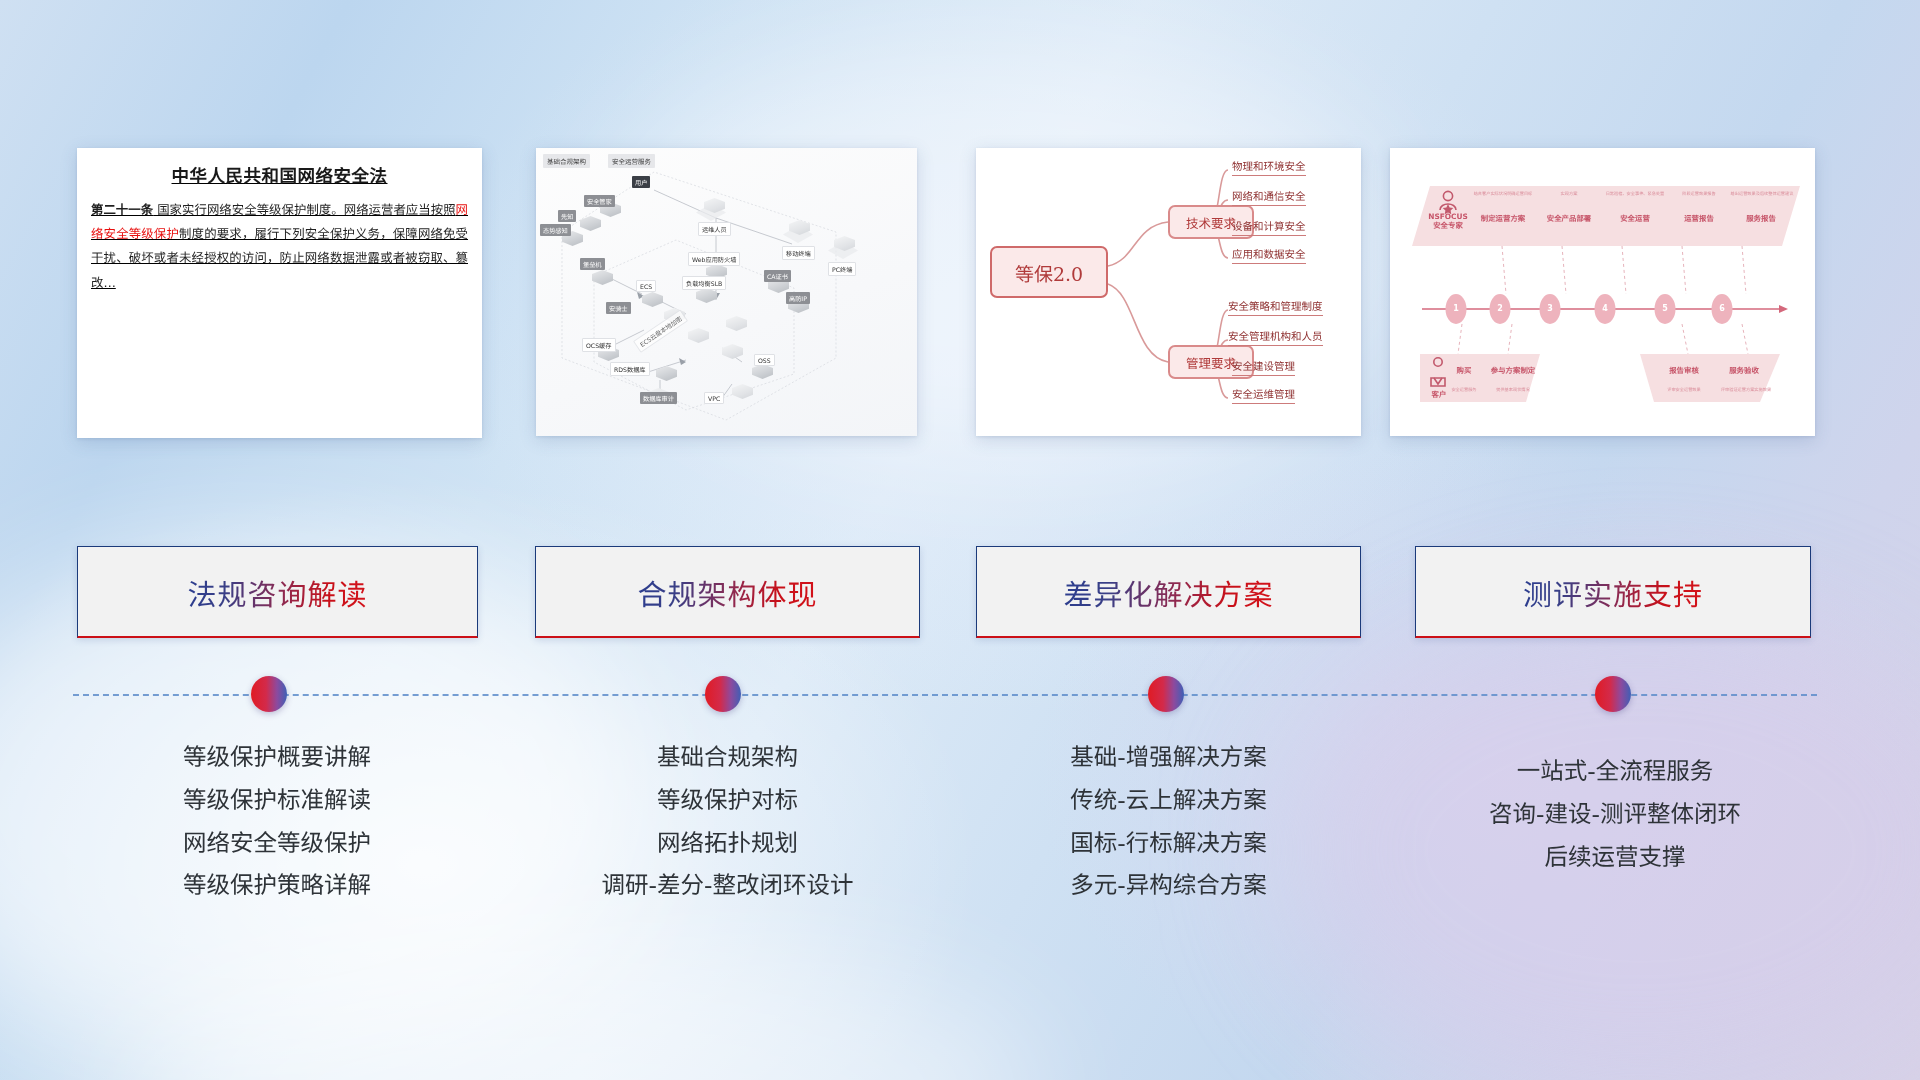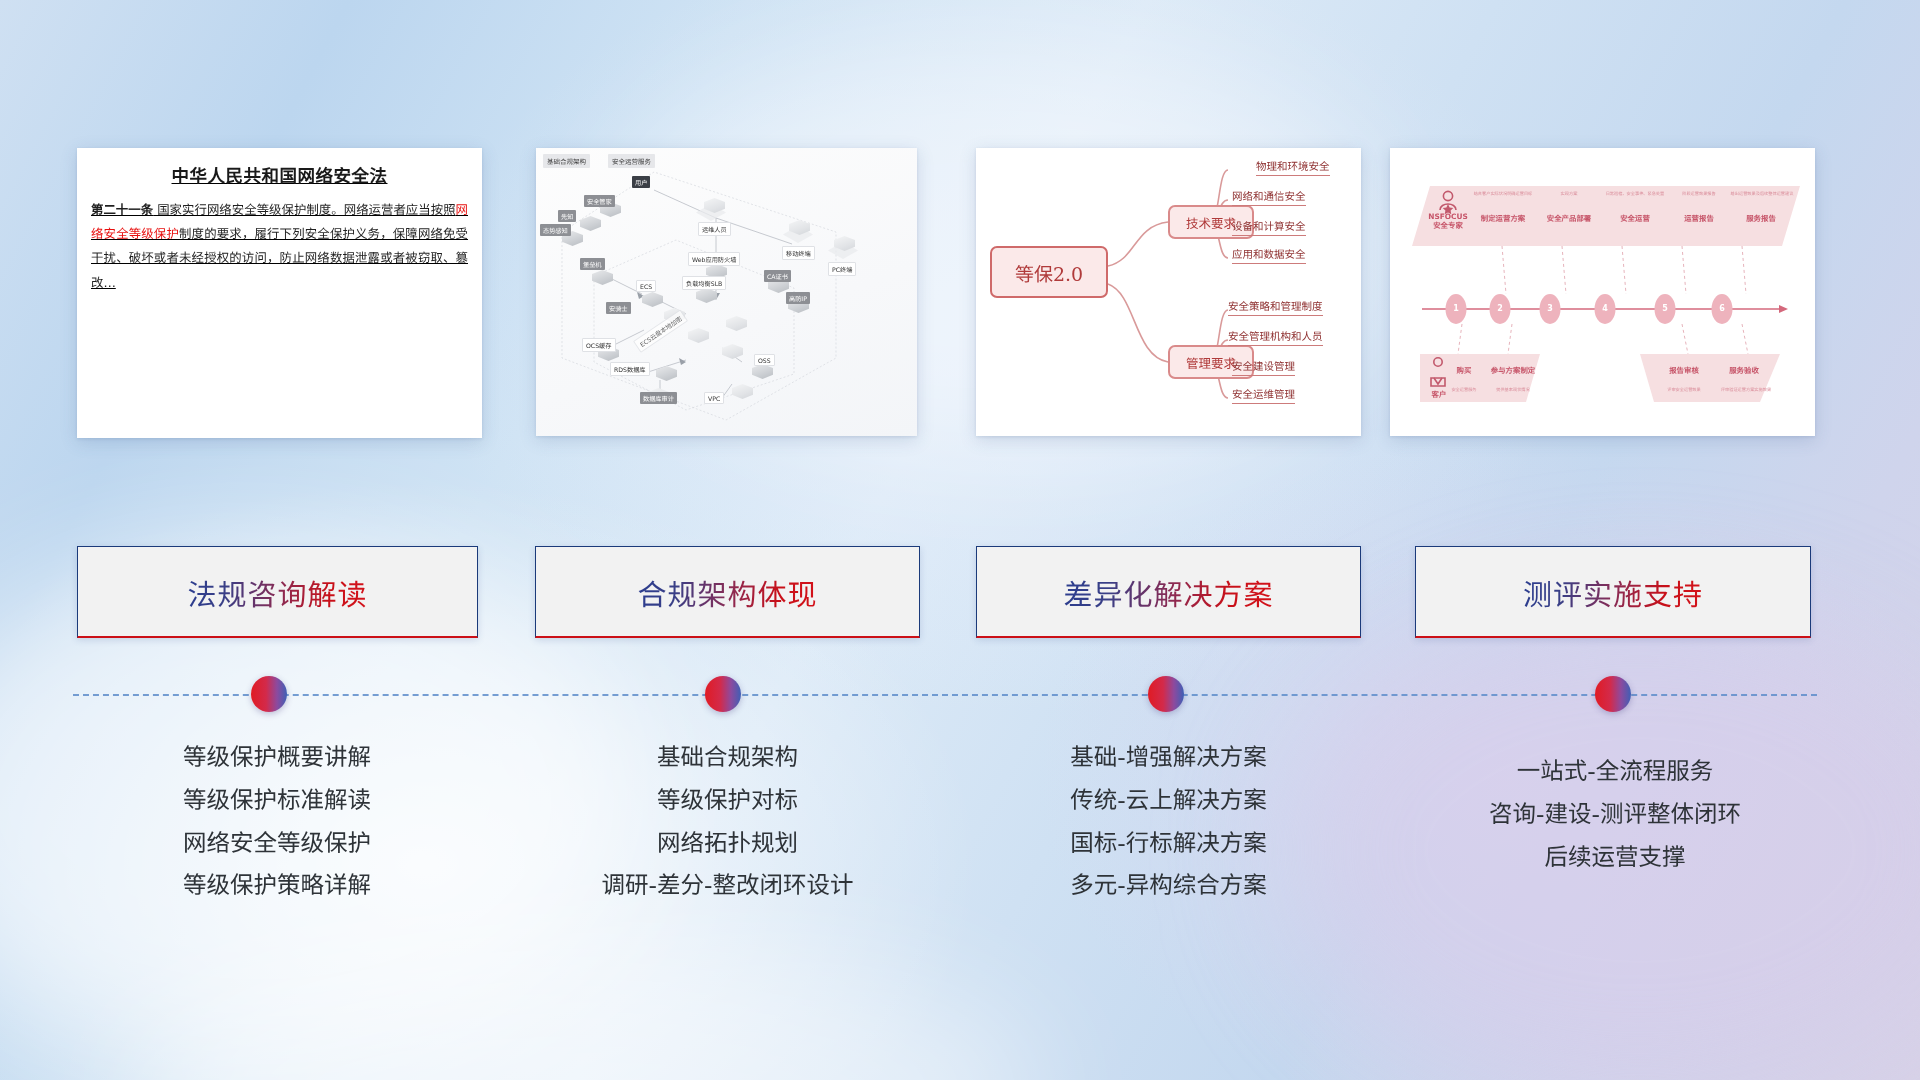--- a/index.html
+++ b/index.html
@@ -270,21 +270,21 @@
         <g fill="#fff" stroke="#cc8383" stroke-width="1">
           <circle cx="239" cy="74" r="3.2"></circle>
           <circle cx="239" cy="214" r="3.2"></circle>
         </g>
       </svg>
 
       <div class="mind-node mind-root">等保2.0</div>
       <div class="mind-node mind-branch" style="left:192px; top:57px;">技术要求</div>
       <div class="mind-node mind-branch" style="left:192px; top:197px;">管理要求</div>
 
-      <div class="mind-leaf" style="left:256px; top:10px;margin-left:24px;">
+      <div class="mind-leaf" style="left:256px; top:10px;">
           <span class="u">物理和环境安全</span>
         </div>
       <div class="mind-leaf" style="left:256px; top:40px;">
           <span class="u">网络和通信安全</span>
         </div>
       <div class="mind-leaf" style="left:256px; top:70px;">
           <span class="u">设备和计算安全</span>
         </div>
       <div class="mind-leaf" style="left:256px; top:98px;">
           <span class="u">应用和数据安全</span>

